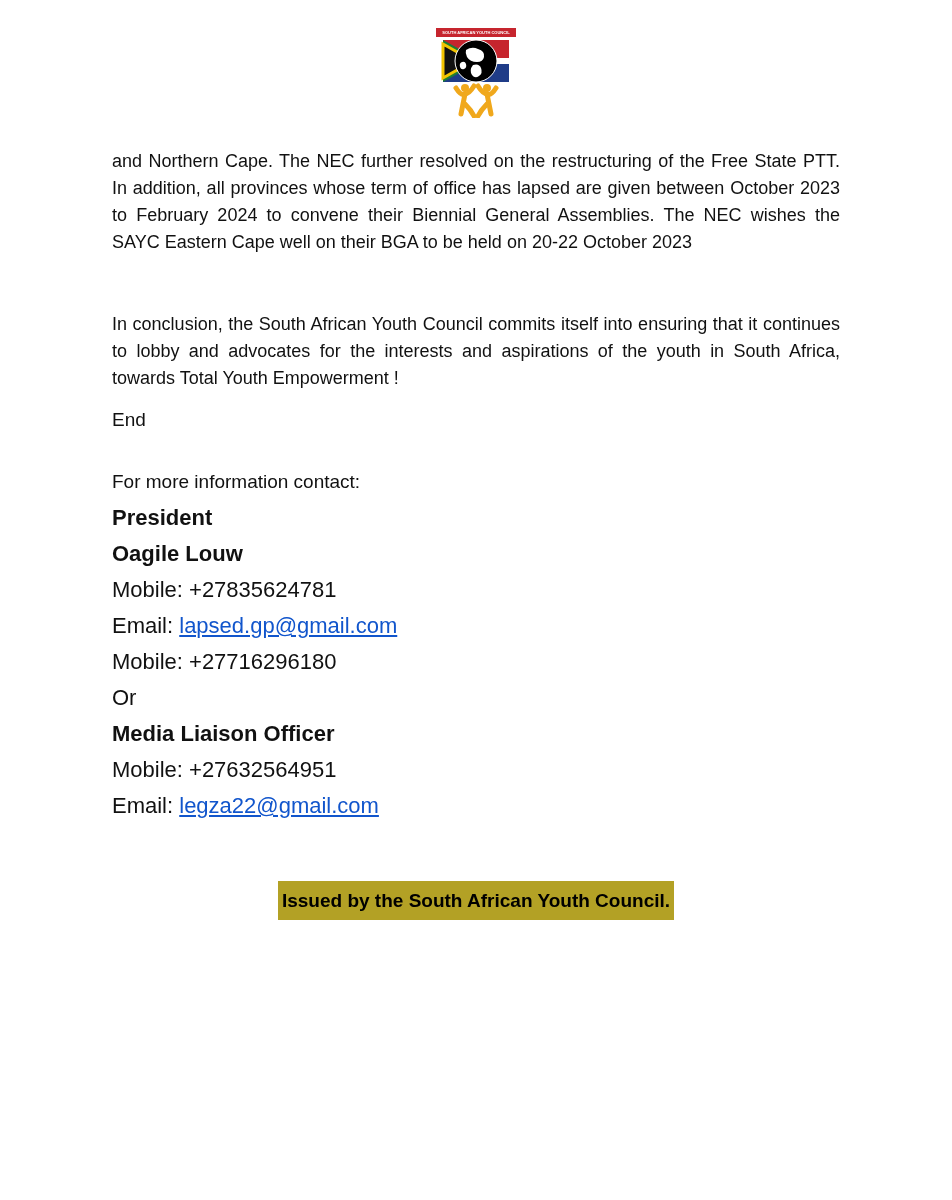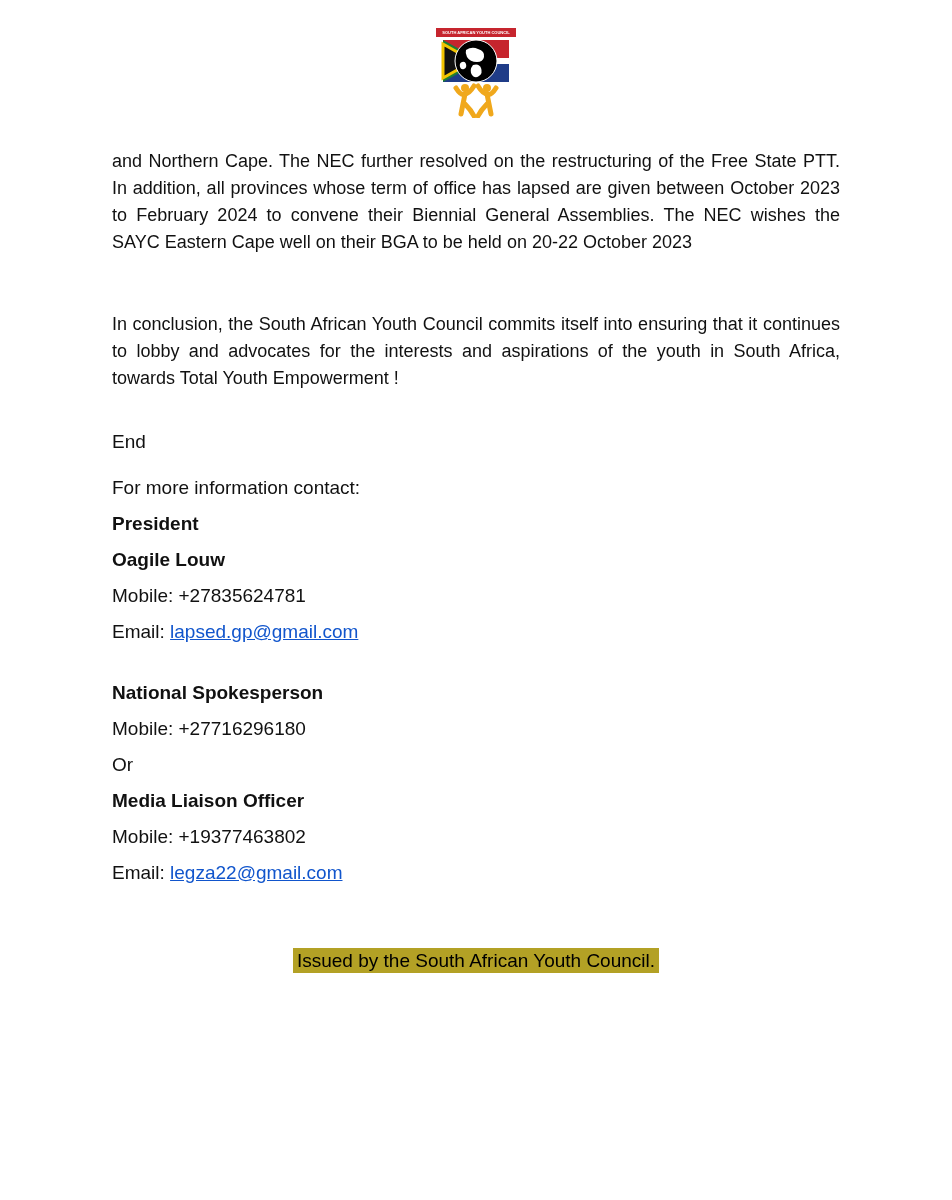--- a/index.html
+++ b/index.html
@@ -11,42 +11,42 @@
     overflow:hidden;
   }
   .page{padding:28px 112px 0 112px;}
   .logo-wrap{text-align:center;margin:0 0 26px 0;}
   .logo-wrap svg{display:inline-block;}
   .para{
     font-size:18px;line-height:27px;text-align:justify;margin:0;
   }
   .para.p2{margin-top:55px;}
   .plain-line{font-size:19px;line-height:23px;margin:0;}
-  .end-line{margin-top:38px;}
-  .contact-intro{margin-top:23px;}
-  .contact-line{font-size:19px;line-height:23px;margin:13px 0 0 0;}
+  .end-line{margin-top:16px;}
+  .contact-intro{margin-top:39px;}
+  .contact-line{font-size:22px;line-height:23px;margin:13px 0 0 0;}
   .contact-line.bold{font-weight:bold;}
   .group-gap{margin-top:38px;}
   a.email-link{
     color:var(--link,#1155cc);
     text-decoration:underline;
     cursor:pointer;
   }
   .footer-line{
     margin-top:64px;
     text-align:center;
   }
   .footer-highlight{
     display:inline-block;
     background:var(--highlight,#b3a125);
     color:#000000;
-    font-weight:normal;
+    font-weight:bold;
     font-size:19px;
     line-height:23px;
-    padding:1px 4px;
+    padding:8px 4px;
   }
 </style>
 </head>
 <body>
 
 <div class="page">
 
   <div class="logo-wrap">
     <svg width="94" height="90" viewBox="0 0 94 90" aria-hidden="true">
 
@@ -91,25 +91,24 @@
 
   <p class="plain-line end-line">End</p>
 
   <p class="plain-line contact-intro">For more information contact:</p>
 
   <p class="contact-line bold">President</p>
   <p class="contact-line bold">Oagile Louw</p>
   <p class="contact-line">Mobile: +27835624781</p>
   <p class="contact-line"><span>Email: </span><a class="email-link" href="#">lapsed.gp@gmail.com</a></p>
 
-  <p class="contact-line bold group-gap">National Spokesperson</p>
   <p class="contact-line">Mobile: +27716296180</p>
   <p class="contact-line">Or</p>
 
   <p class="contact-line bold">Media Liaison Officer</p>
-  <p class="contact-line">Mobile: +19377463802</p>
+  <p class="contact-line">Mobile: +27632564951</p>
   <p class="contact-line"><span>Email: </span><a class="email-link" href="#">legza22@gmail.com</a></p>
 
   <div class="footer-line">
     <span class="footer-highlight">Issued by the South African Youth Council.</span>
   </div>
 
 </div>
 
 </body></html>

